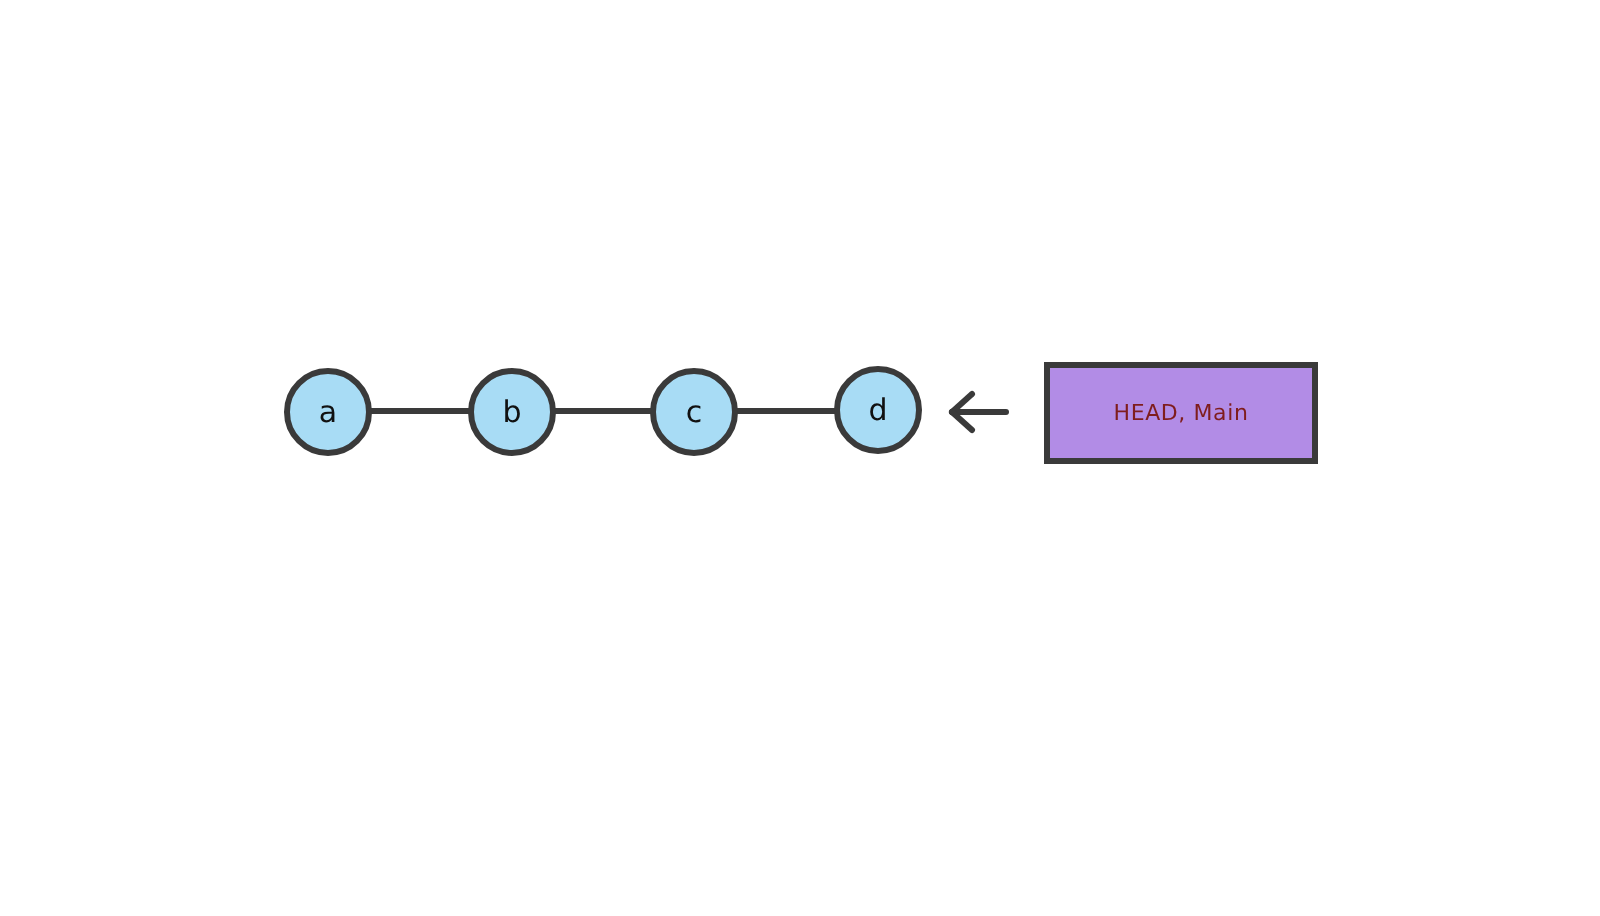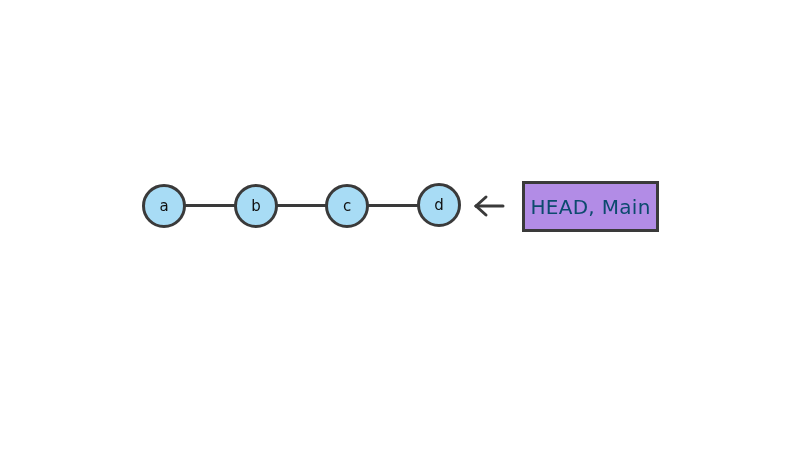--- a/index.html
+++ b/index.html
@@ -61,22 +61,22 @@
     width: 137px;
     height: 51px;
     box-sizing: border-box;
     background: #b28ce6;
     border: 3px solid #3a3a3a;
     display: flex;
     align-items: center;
     justify-content: center;
   }
   .pointer-box .label {
-    font-size: 20px;
-    color: #0c4a6e;
+    font-size: 11px;
+    color: #7f1d1d;
     letter-spacing: 0.3px;
     user-select: none;
   }
 </style>
 </head>
 <body>
 
 <div class="canvas">
 
   <div class="connector"></div>

